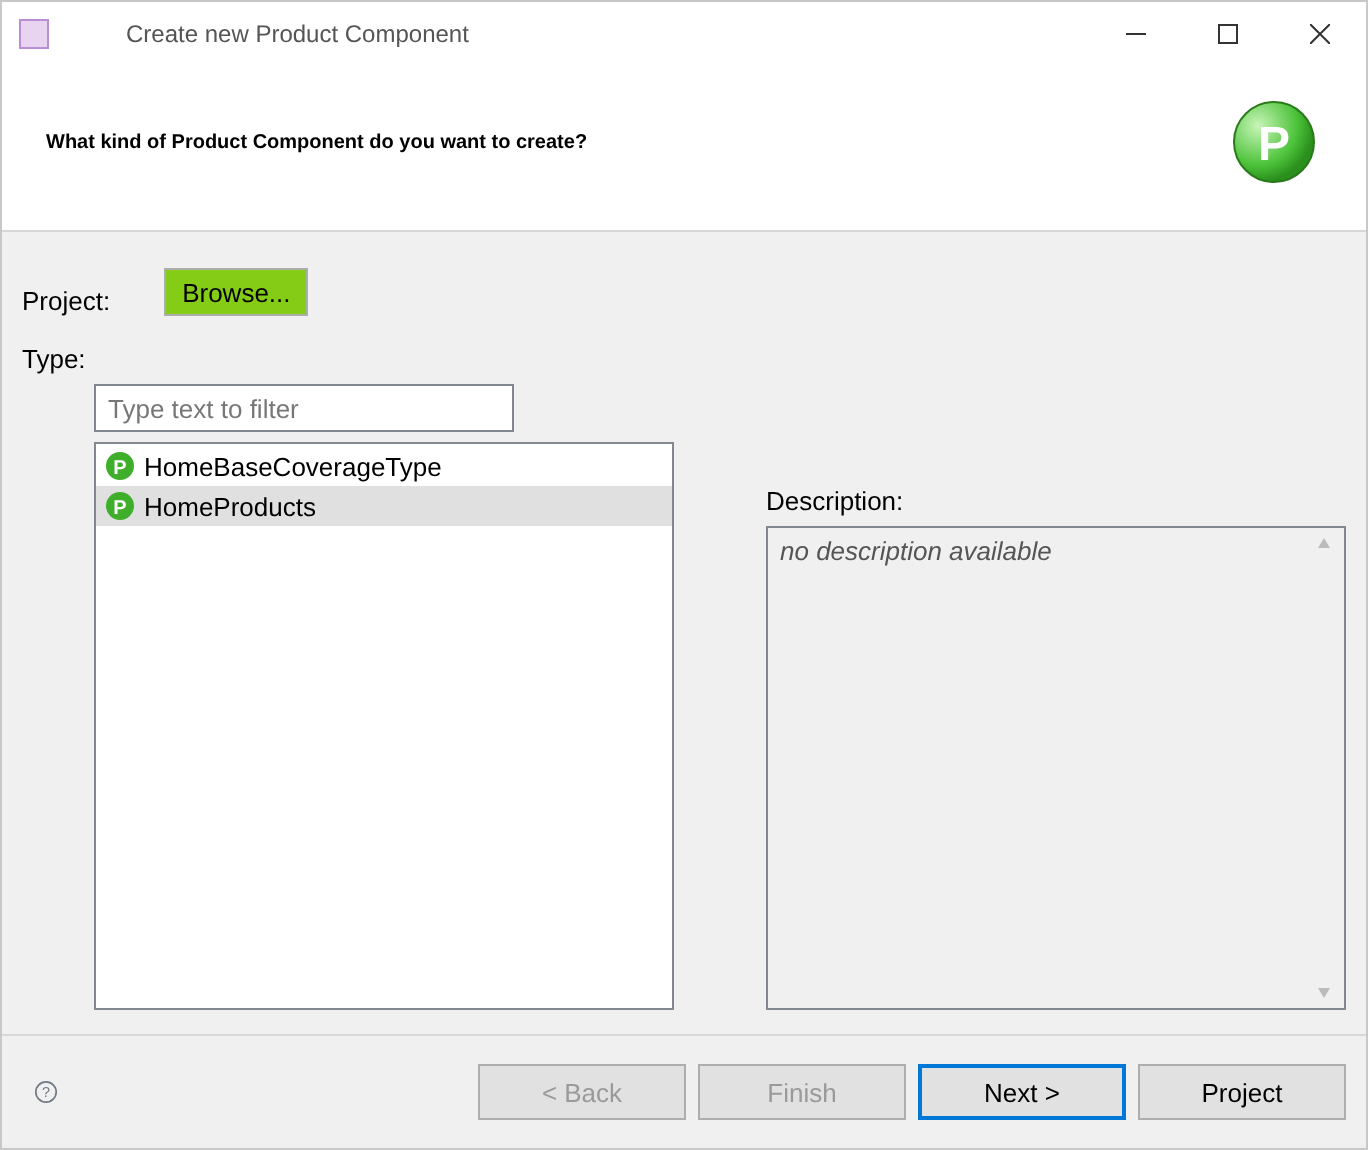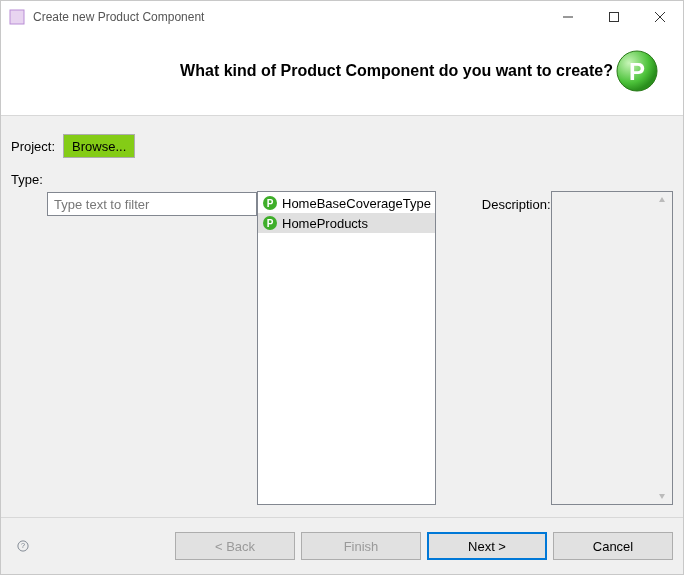--- a/index.html
+++ b/index.html
@@ -19,56 +19,55 @@
   .titlebar {
     height: 32px;
     display: flex;
     align-items: center;
     padding: 0 0 0 8px;
     background: #fff;
     color: #555;
     font-size: 12px;
   }
   .titlebar .app-icon { width:16px; height:16px; margin-right:8px; display:inline-block; }
-  .titlebar .title { flex:1; }
+  .titlebar .title { flex:1;margin-left:30px; }
   .titlebar .win-controls { display:flex; height:100%; }
   .titlebar .win-btn {
     width: 46px;
     display:flex; align-items:center; justify-content:center;
     color:#666;
   }
   .header {
     padding: 14px 22px 20px 22px;
     background: #fff;
     display:flex;
     align-items:center;
   }
   .header-title {
-    font-size: 16px;
+    font-size: 10px;
     font-weight: bold;
     flex:1;
-    text-align:right;
   }
   .header-banner-icon {
     width:48px; height:48px;
   }
   .content {
     flex:1;
     background: #f0f0f0;
     border-top: 1px solid #d8d8d8;
     border-bottom: 1px solid #d8d8d8;
     padding: 18px 10px 12px 10px;
     display:flex;
     flex-direction:column;
     gap: 14px;
   }
   .row-project {
     display:flex;
-    align-items:center;
-    gap: 4px;
+    align-items:flex-end;
+    gap: 23px;
   }
   .row-project label { margin-right: 4px; }
   .text-input {
     flex:1;
     height: 24px;
     border: 1px solid #828790;
     background:#fff;
     padding: 2px 6px;
     font-family: inherit;
     font-size: 13px;
@@ -89,21 +88,21 @@
     flex:1;
   }
   .two-col {
     display:flex;
     gap: 10px;
     flex:1;
     margin-top: 4px;
   }
   .col-left, .col-right {
     display:flex;
-    flex-direction:row;
+    flex-direction:column;
     flex:1;
     padding-left:36px;
   }
   .col-left { flex: 1 1 50%; }
   .col-right { flex: 1 1 50%; }
   .filter-row {
     display:flex;
     align-items:center;
     gap: 10px;
     margin-bottom: 4px;
@@ -118,20 +117,21 @@
     font-family:inherit;
     font-size:13px;
     color:#000;
   }
   .filter-input::placeholder { color:#777; }
   .hint-text { color:#000; }
   .desc-label-row {
     height:26px;
     display:flex;
     align-items:center;
+    margin-top:46px;
   }
   .listbox {
     flex:1;
     border:1px solid #828790;
     background:#fff;
     overflow:auto;
     padding: 1px 0;
   }
   .list-item {
     display:flex;
@@ -174,21 +174,21 @@
   }
   .footer .help-btn {
     width:24px; height:24px;
     border:none;
     background:transparent;
     display:flex; align-items:center; justify-content:center;
     cursor:pointer;
   }
   .footer-spacer { flex:1; }
   .wiz-btn {
-    width:120px;
+    width:104px;
     height:28px;
     border:1px solid #adadad;
     background:#e1e1e1;
     font-family:inherit;
     font-size:13px;
     cursor:pointer;
   }
   .wiz-btn:disabled {
     color:#9a9a9a;
     cursor:default;
@@ -282,20 +282,21 @@
               </span>
               <span class="item-label">HomeProducts</span>
             </div>
           </div>
       </div>
       <div class="col-right">
         <div class="desc-label-row">
           <span>Description:</span>
         </div>
         <div class="descbox">
+          <span>no description available</span>
           <div class="scroll-hint-up">
             <svg width="8" height="8" viewBox="0 0 8 8">
                 <path d="M4 1 L7 6 L1 6 Z" fill="#bbb"></path>
               </svg>
           </div>
           <div class="scroll-hint-down">
             <svg width="8" height="8" viewBox="0 0 8 8">
                 <path d="M4 7 L7 2 L1 2 Z" fill="#bbb"></path>
               </svg>
           </div>
@@ -310,14 +311,14 @@
   <button class="help-btn">
     <svg width="20" height="20" viewBox="0 0 20 20">
       <circle cx="10" cy="10" r="8.5" fill="none" stroke="#707a85" stroke-width="1.4"></circle>
       <text x="10" y="14" text-anchor="middle" font-family="Segoe UI, sans-serif" font-size="12" fill="#707a85">?</text>
     </svg>
   </button>
   <div class="footer-spacer"></div>
   <button class="wiz-btn" disabled="">&lt; Back</button>
   <button class="wiz-btn" disabled="">Finish</button>
   <button class="wiz-btn default">Next &gt;</button>
-  <button class="wiz-btn">Cancel</button>
+  <button class="wiz-btn">Project</button>
 </div>
 
 </body></html>

